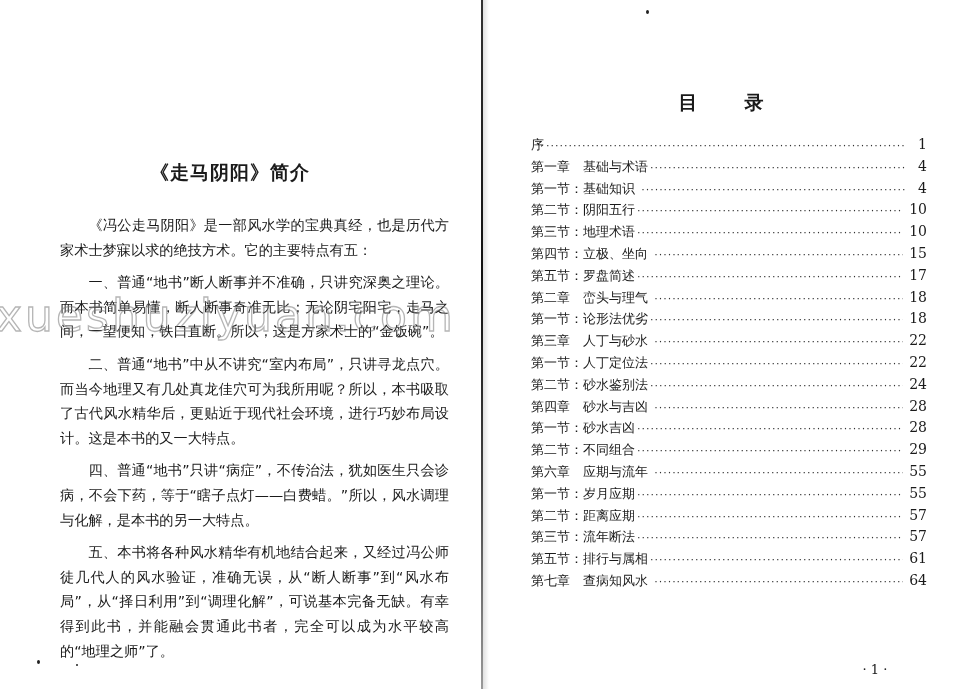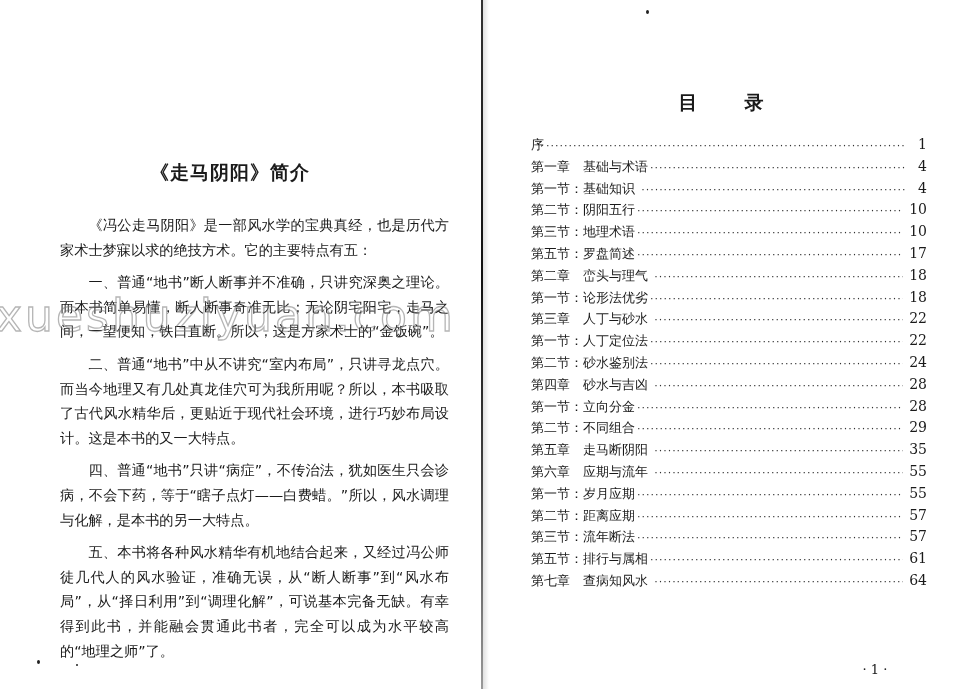--- a/index.html
+++ b/index.html
@@ -120,20 +120,25 @@
           <span class="toc-label">第二节：阴阳五行</span>
           <span class="toc-dots"></span>
           <span class="toc-page">10</span>
         </li>
         <li class="toc-item section">
           <span class="toc-label">第三节：地理术语</span>
           <span class="toc-dots"></span>
           <span class="toc-page">10</span>
         </li>
         <li class="toc-item section">
+          <span class="toc-label">第四节：立极、坐向 </span>
+          <span class="toc-dots"></span>
+          <span class="toc-page">15</span>
+        </li>
+        <li class="toc-item section">
           <span class="toc-label">第五节：罗盘简述</span>
           <span class="toc-dots"></span>
           <span class="toc-page">17</span>
         </li>
         <li class="toc-item chapter">
           <span class="toc-label">第二章　峦头与理气 </span>
           <span class="toc-dots"></span>
           <span class="toc-page">18</span>
         </li>
         <li class="toc-item section">
@@ -155,33 +160,28 @@
           <span class="toc-label">第二节：砂水鉴别法</span>
           <span class="toc-dots"></span>
           <span class="toc-page">24</span>
         </li>
         <li class="toc-item chapter">
           <span class="toc-label">第四章　砂水与吉凶 </span>
           <span class="toc-dots"></span>
           <span class="toc-page">28</span>
         </li>
         <li class="toc-item section">
-          <span class="toc-label">第一节：立向分金</span>
+          <span class="toc-label">第一节：砂水吉凶</span>
           <span class="toc-dots"></span>
           <span class="toc-page">28</span>
         </li>
         <li class="toc-item section">
           <span class="toc-label">第二节：不同组合</span>
           <span class="toc-dots"></span>
           <span class="toc-page">29</span>
-        </li>
-        <li class="toc-item chapter">
-          <span class="toc-label">第五章　走马断阴阳 </span>
-          <span class="toc-dots"></span>
-          <span class="toc-page">35</span>
         </li>
         <li class="toc-item chapter">
           <span class="toc-label">第六章　应期与流年 </span>
           <span class="toc-dots"></span>
           <span class="toc-page">55</span>
         </li>
         <li class="toc-item section">
           <span class="toc-label">第一节：岁月应期</span>
           <span class="toc-dots"></span>
           <span class="toc-page">55</span>

